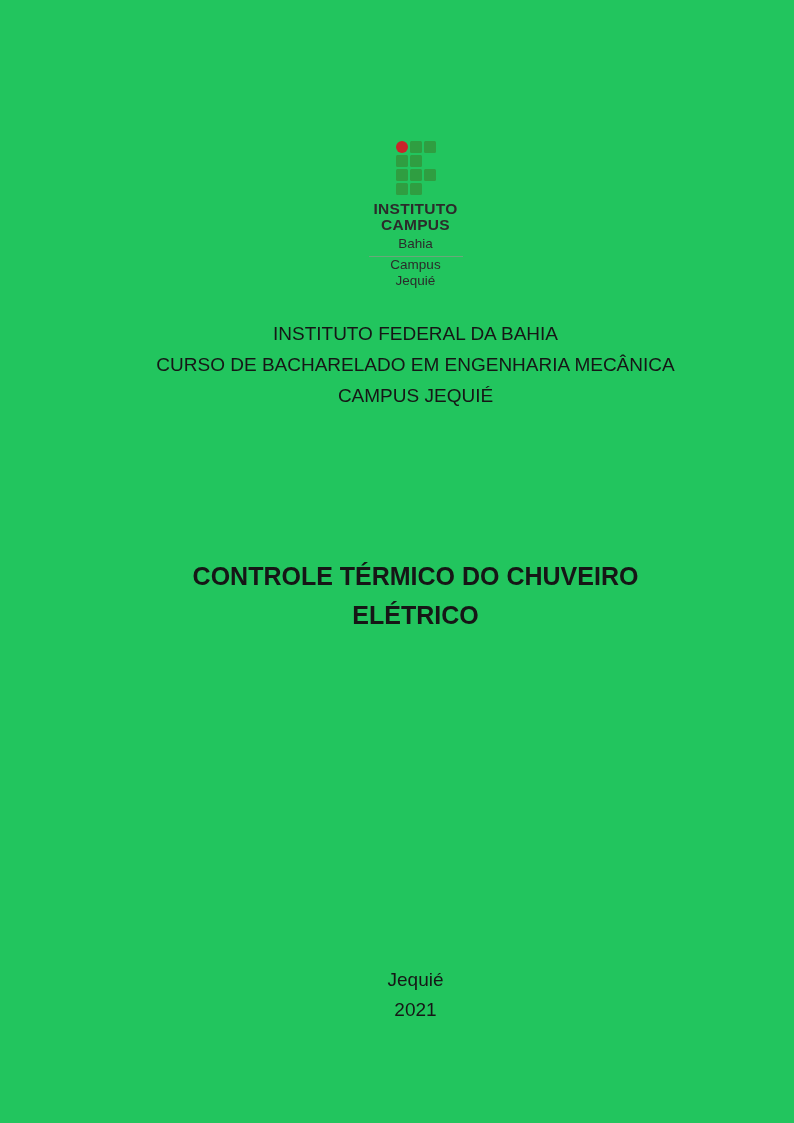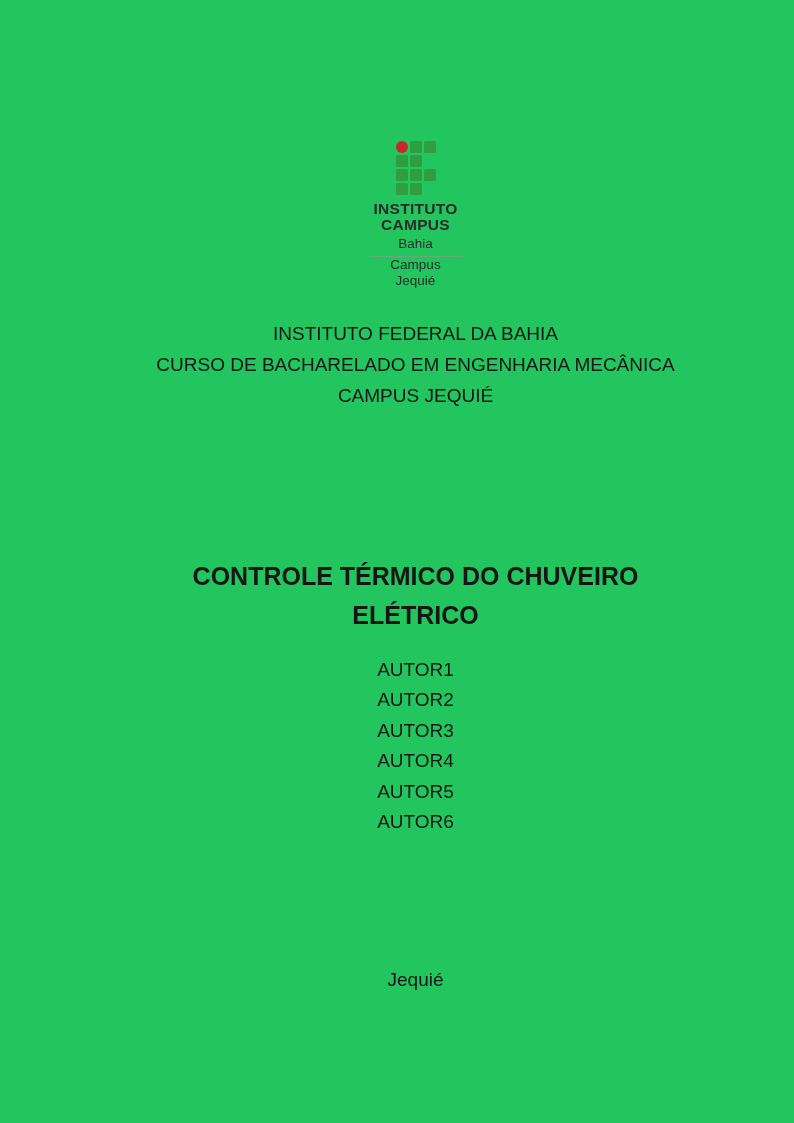--- a/index.html
+++ b/index.html
@@ -113,27 +113,20 @@
     </div>
 
     <div class="institution">
         <div class="inst-line">INSTITUTO FEDERAL DA BAHIA</div>
         <div class="inst-line">CURSO DE BACHARELADO EM ENGENHARIA MECÂNICA</div>
         <div class="inst-line">CAMPUS JEQUIÉ</div>
       </div>
 
     <h1 class="doc-title">CONTROLE TÉRMICO DO CHUVEIRO ELÉTRICO</h1>
 
-    <div class="authors">
-        <div class="author-line">AUTOR1</div>
-        <div class="author-line">AUTOR2</div>
-        <div class="author-line">AUTOR3</div>
-        <div class="author-line">AUTOR4</div>
-        <div class="author-line">AUTOR5</div>
-        <div class="author-line">AUTOR6</div>
-      </div>
 
     <div class="footer">
       <div>Jequié</div>
+      <div>2021</div>
     </div>
 
   </div>
 </div>
 
 </body></html>

